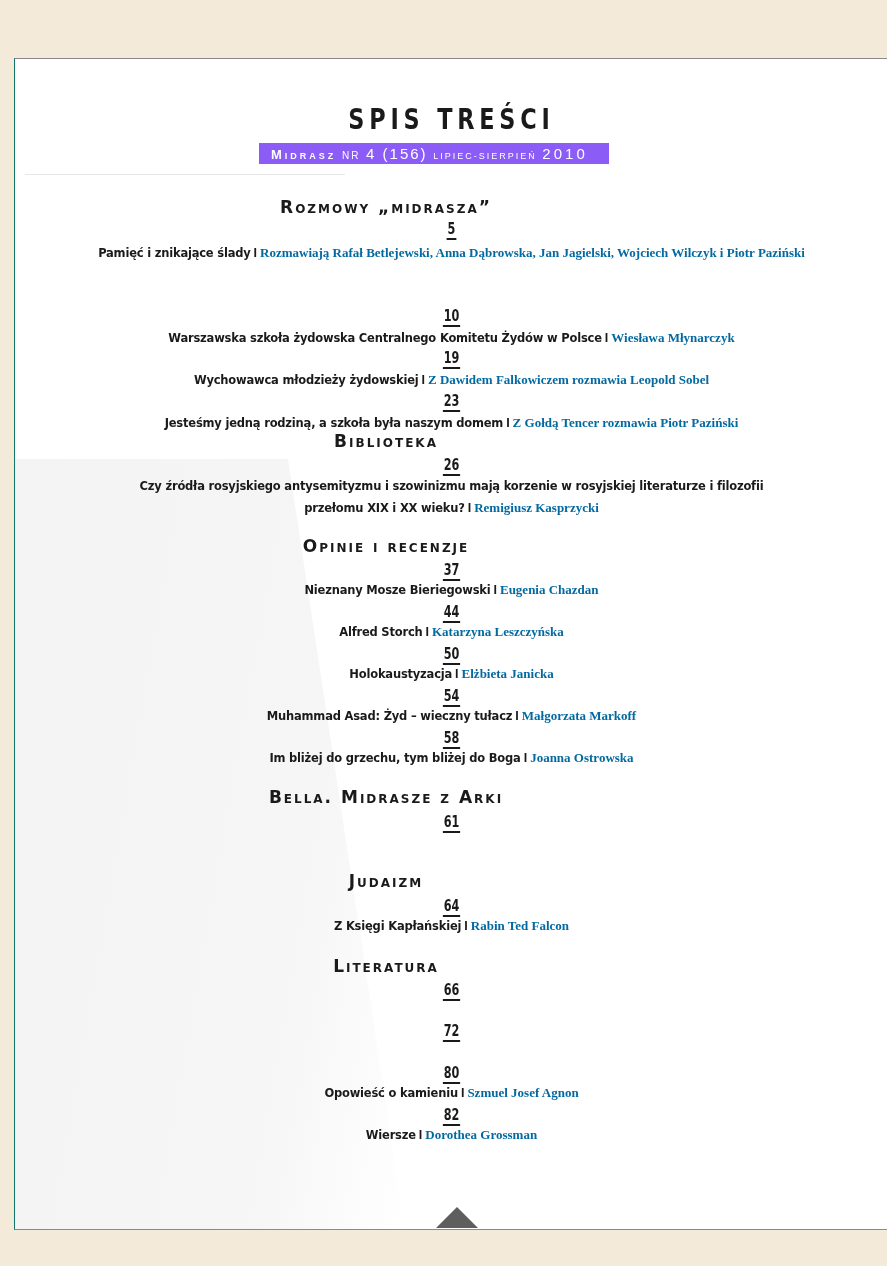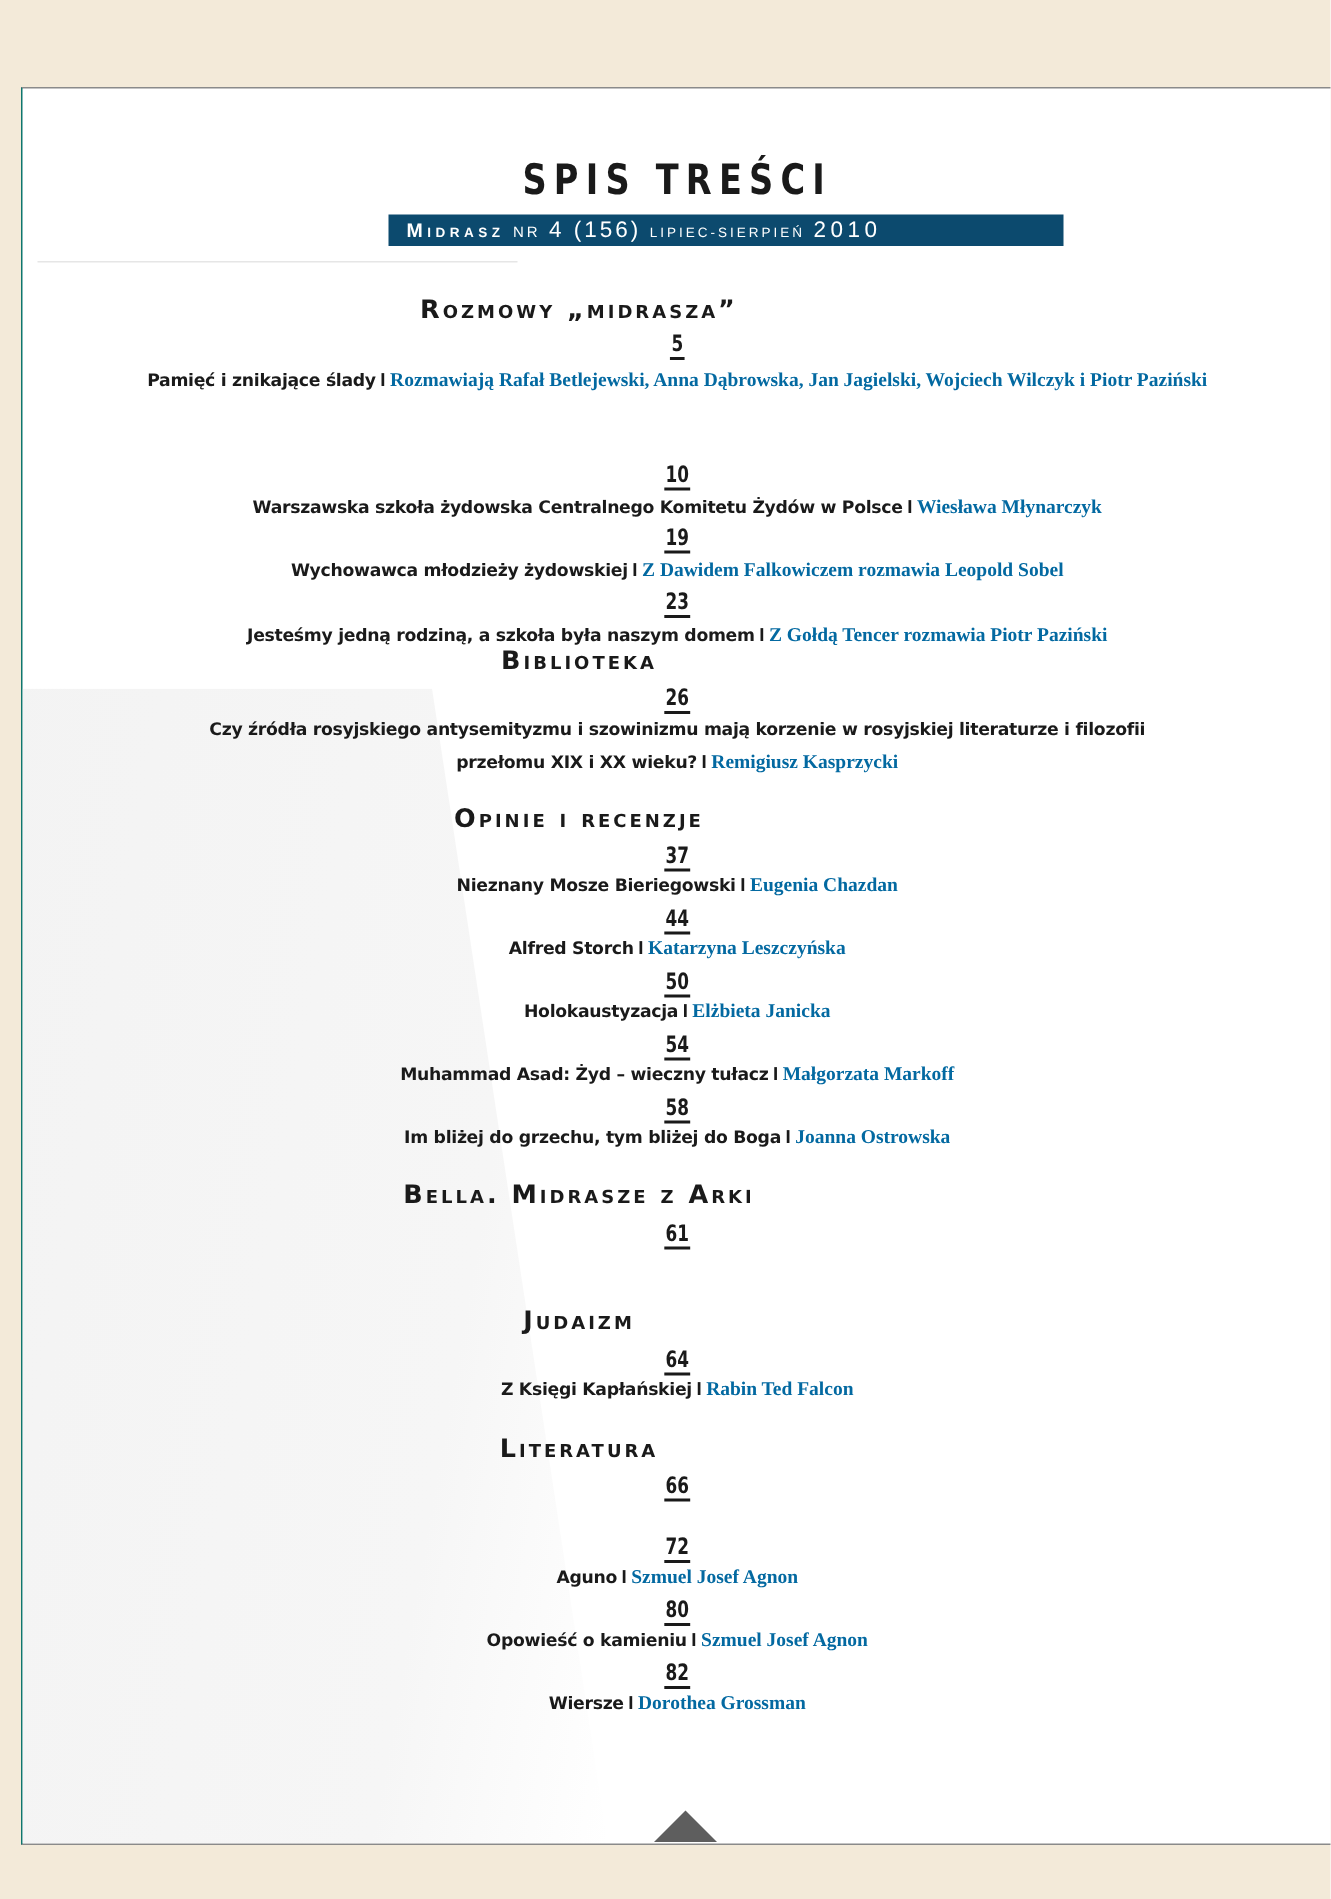--- a/index.html
+++ b/index.html
@@ -27,22 +27,22 @@
     position: absolute; left: 10px; top: 115px; width: 320px; height: 1px; background: #e6e6e6;
   }
   .content { position: absolute; left: 0; top: 0; width: 873px; height: 1170px; text-align: center; }
 
   .title {
     position: absolute; left: 0; width: 873px; top: 44px;
     font-family: "DejaVu Sans", sans-serif; font-weight: bold;
     font-size: 28px; letter-spacing: 6px; transform: scaleX(.8);
   }
   .banner {
-    position: absolute; left: 244px; top: 84px; width: 450px; height: 21px;
-    background: #0c4a6e; color: #fff; line-height: 21px;
+    position: absolute; left: 244px; top: 84px; width: 350px; height: 21px;
+    background: #8b5cf6; color: #fff; line-height: 21px;
     font-size: 13px; letter-spacing: 2px; text-align: left; padding-left: 12px; box-sizing: border-box;
     white-space: nowrap;
   }
   .banner .mag { font-weight: bold; font-variant: small-caps; letter-spacing: 3px; }
   .banner .nr { font-size: 10px; letter-spacing: 2px; }
   .banner .num { font-size: 15px; letter-spacing: 2px; }
   .banner .months { font-size: 9px; letter-spacing: 2px; }
   .banner .year { font-size: 15px; letter-spacing: 3px; }
 
   .section-h {
@@ -144,23 +144,20 @@
 
     <div class="section-h" style="top:812px">Judaizm</div>
     <div class="pnum" style="top:838px"><span>64</span></div>
     <div class="entry" style="top:858px">
       <span class="t">Z Księgi Kapłańskiej</span><span class="sep">I</span><span class="a">Rabin Ted Falcon</span>
     </div>
 
     <div class="section-h" style="top:897px">Literatura</div>
     <div class="pnum" style="top:922px"><span>66</span></div>
     <div class="pnum" style="top:963px"><span>72</span></div>
-    <div class="entry" style="top:983px">
-      <span class="t">Aguno</span><span class="sep">I</span><span class="a">Szmuel Josef Agnon</span>
-    </div>
     <div class="pnum" style="top:1005px"><span>80</span></div>
     <div class="entry" style="top:1025px">
       <span class="t">Opowieść o kamieniu</span><span class="sep">I</span><span class="a">Szmuel Josef Agnon</span>
     </div>
     <div class="pnum" style="top:1047px"><span>82</span></div>
     <div class="entry" style="top:1067px">
       <span class="t">Wiersze</span><span class="sep">I</span><span class="a">Dorothea Grossman</span>
     </div>
   </div>
 </div>

